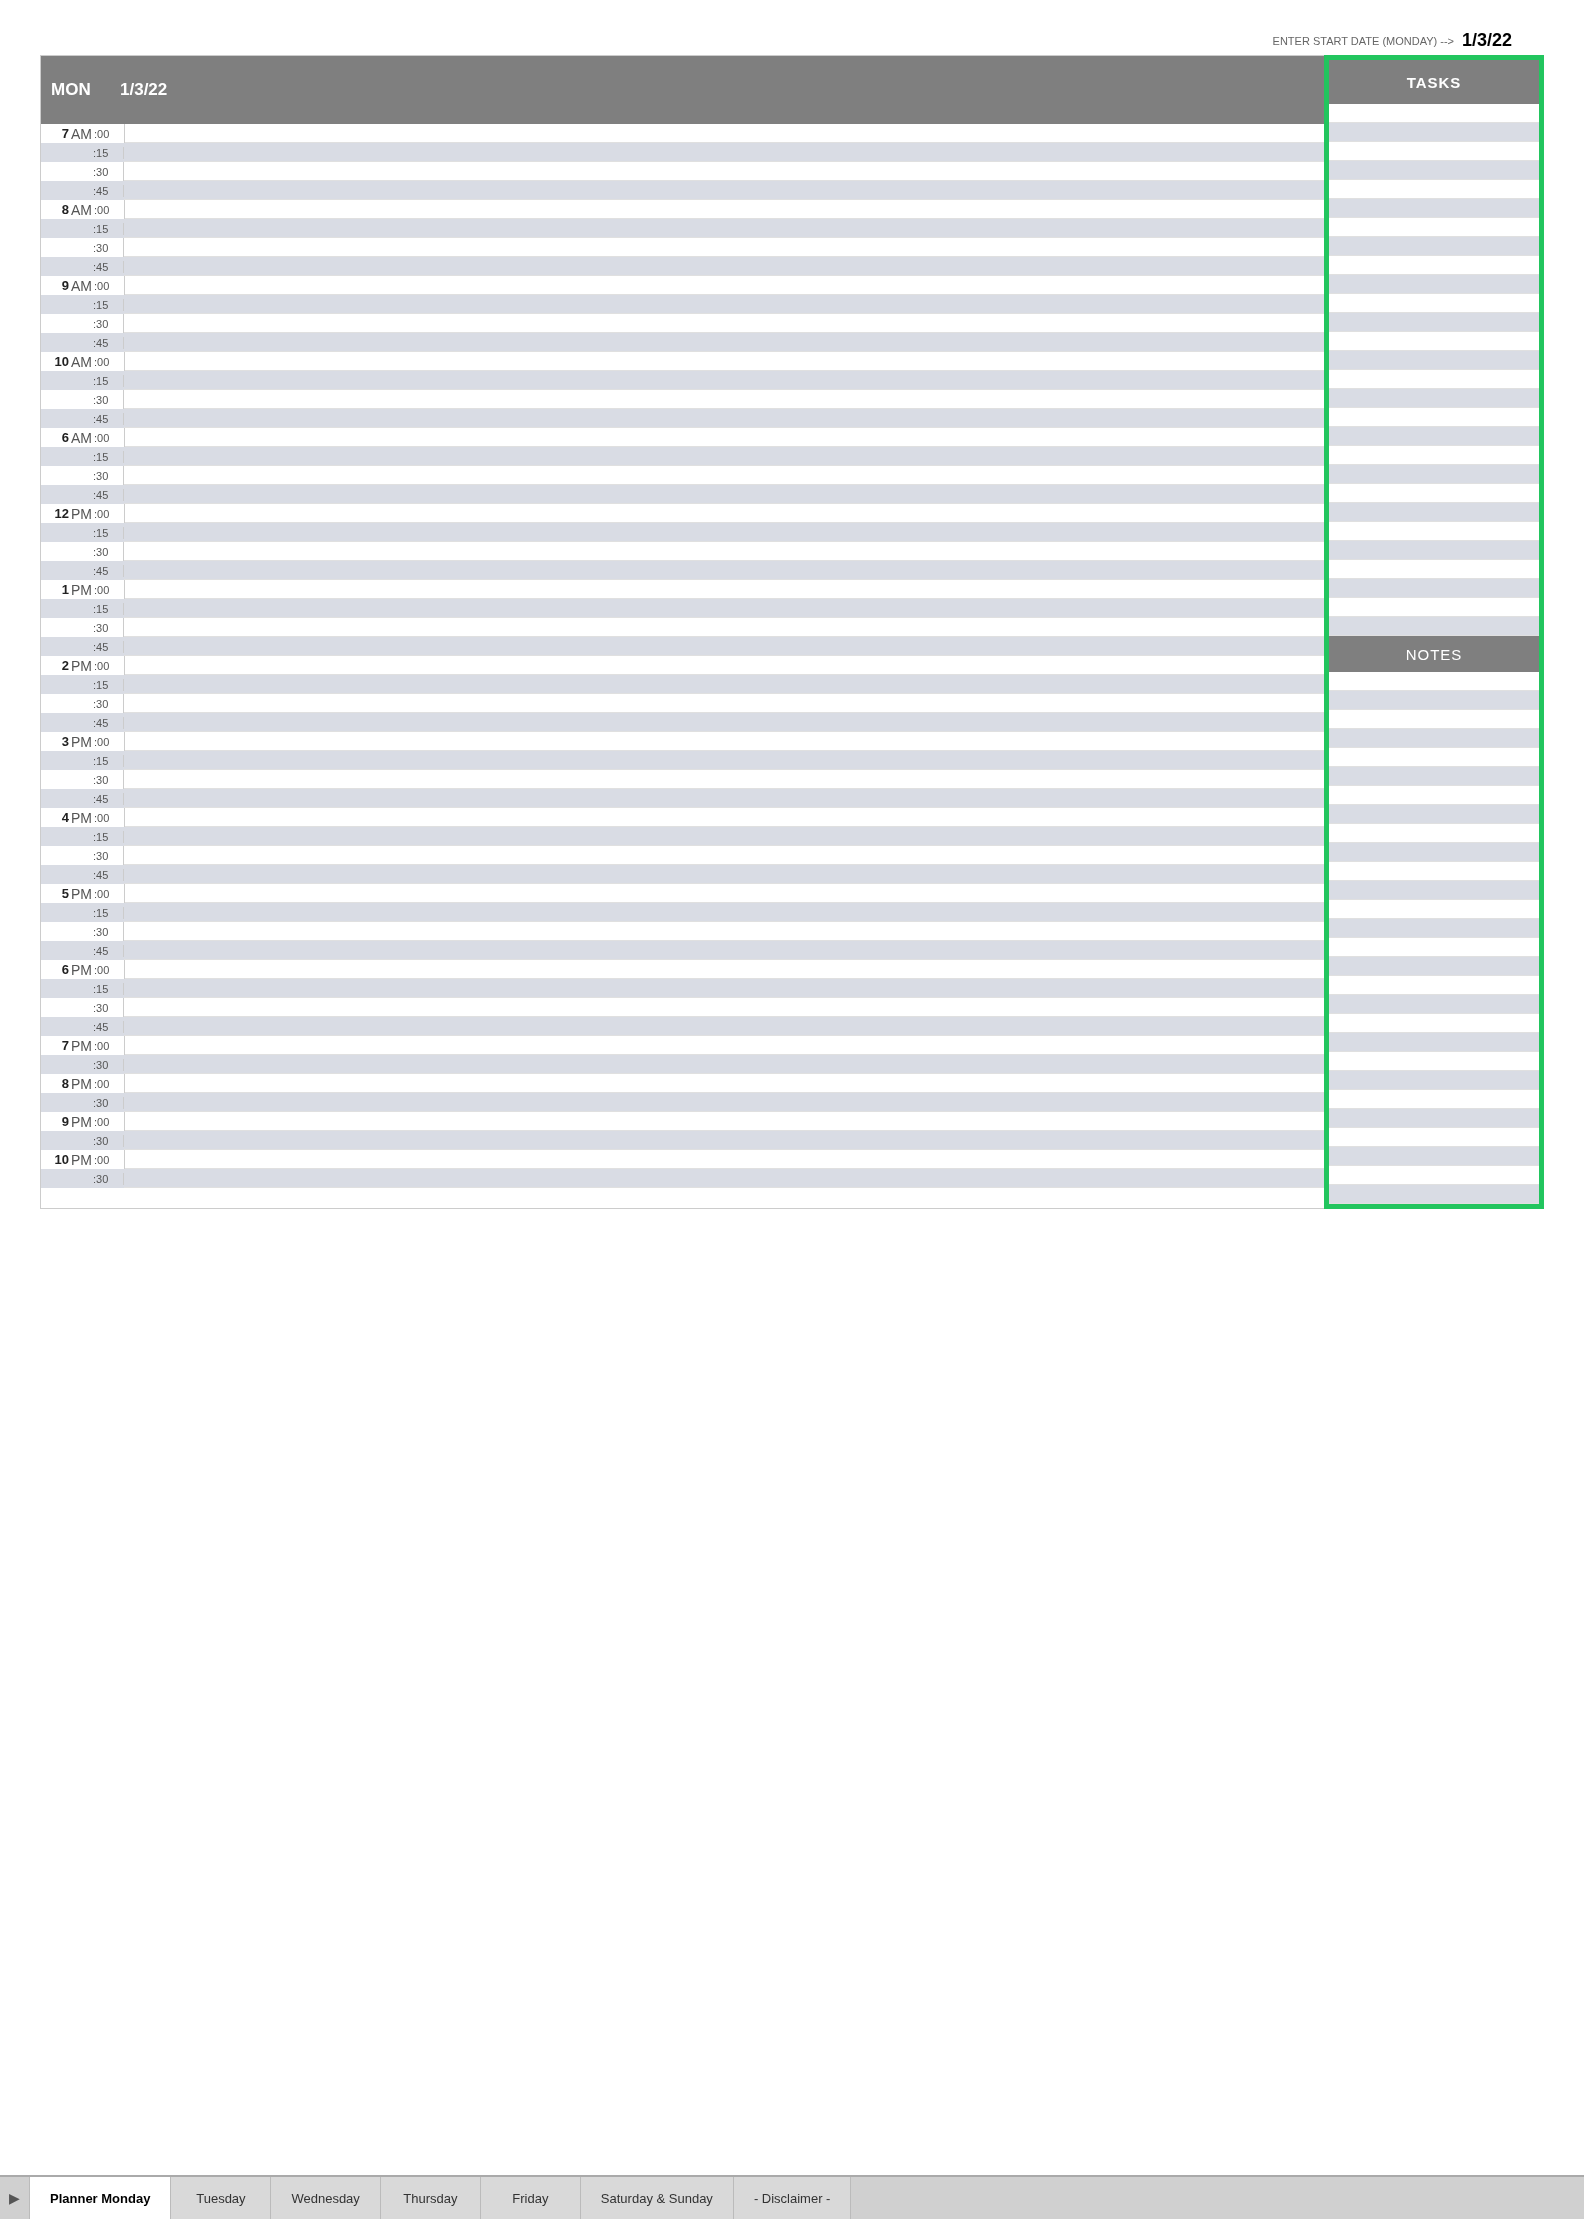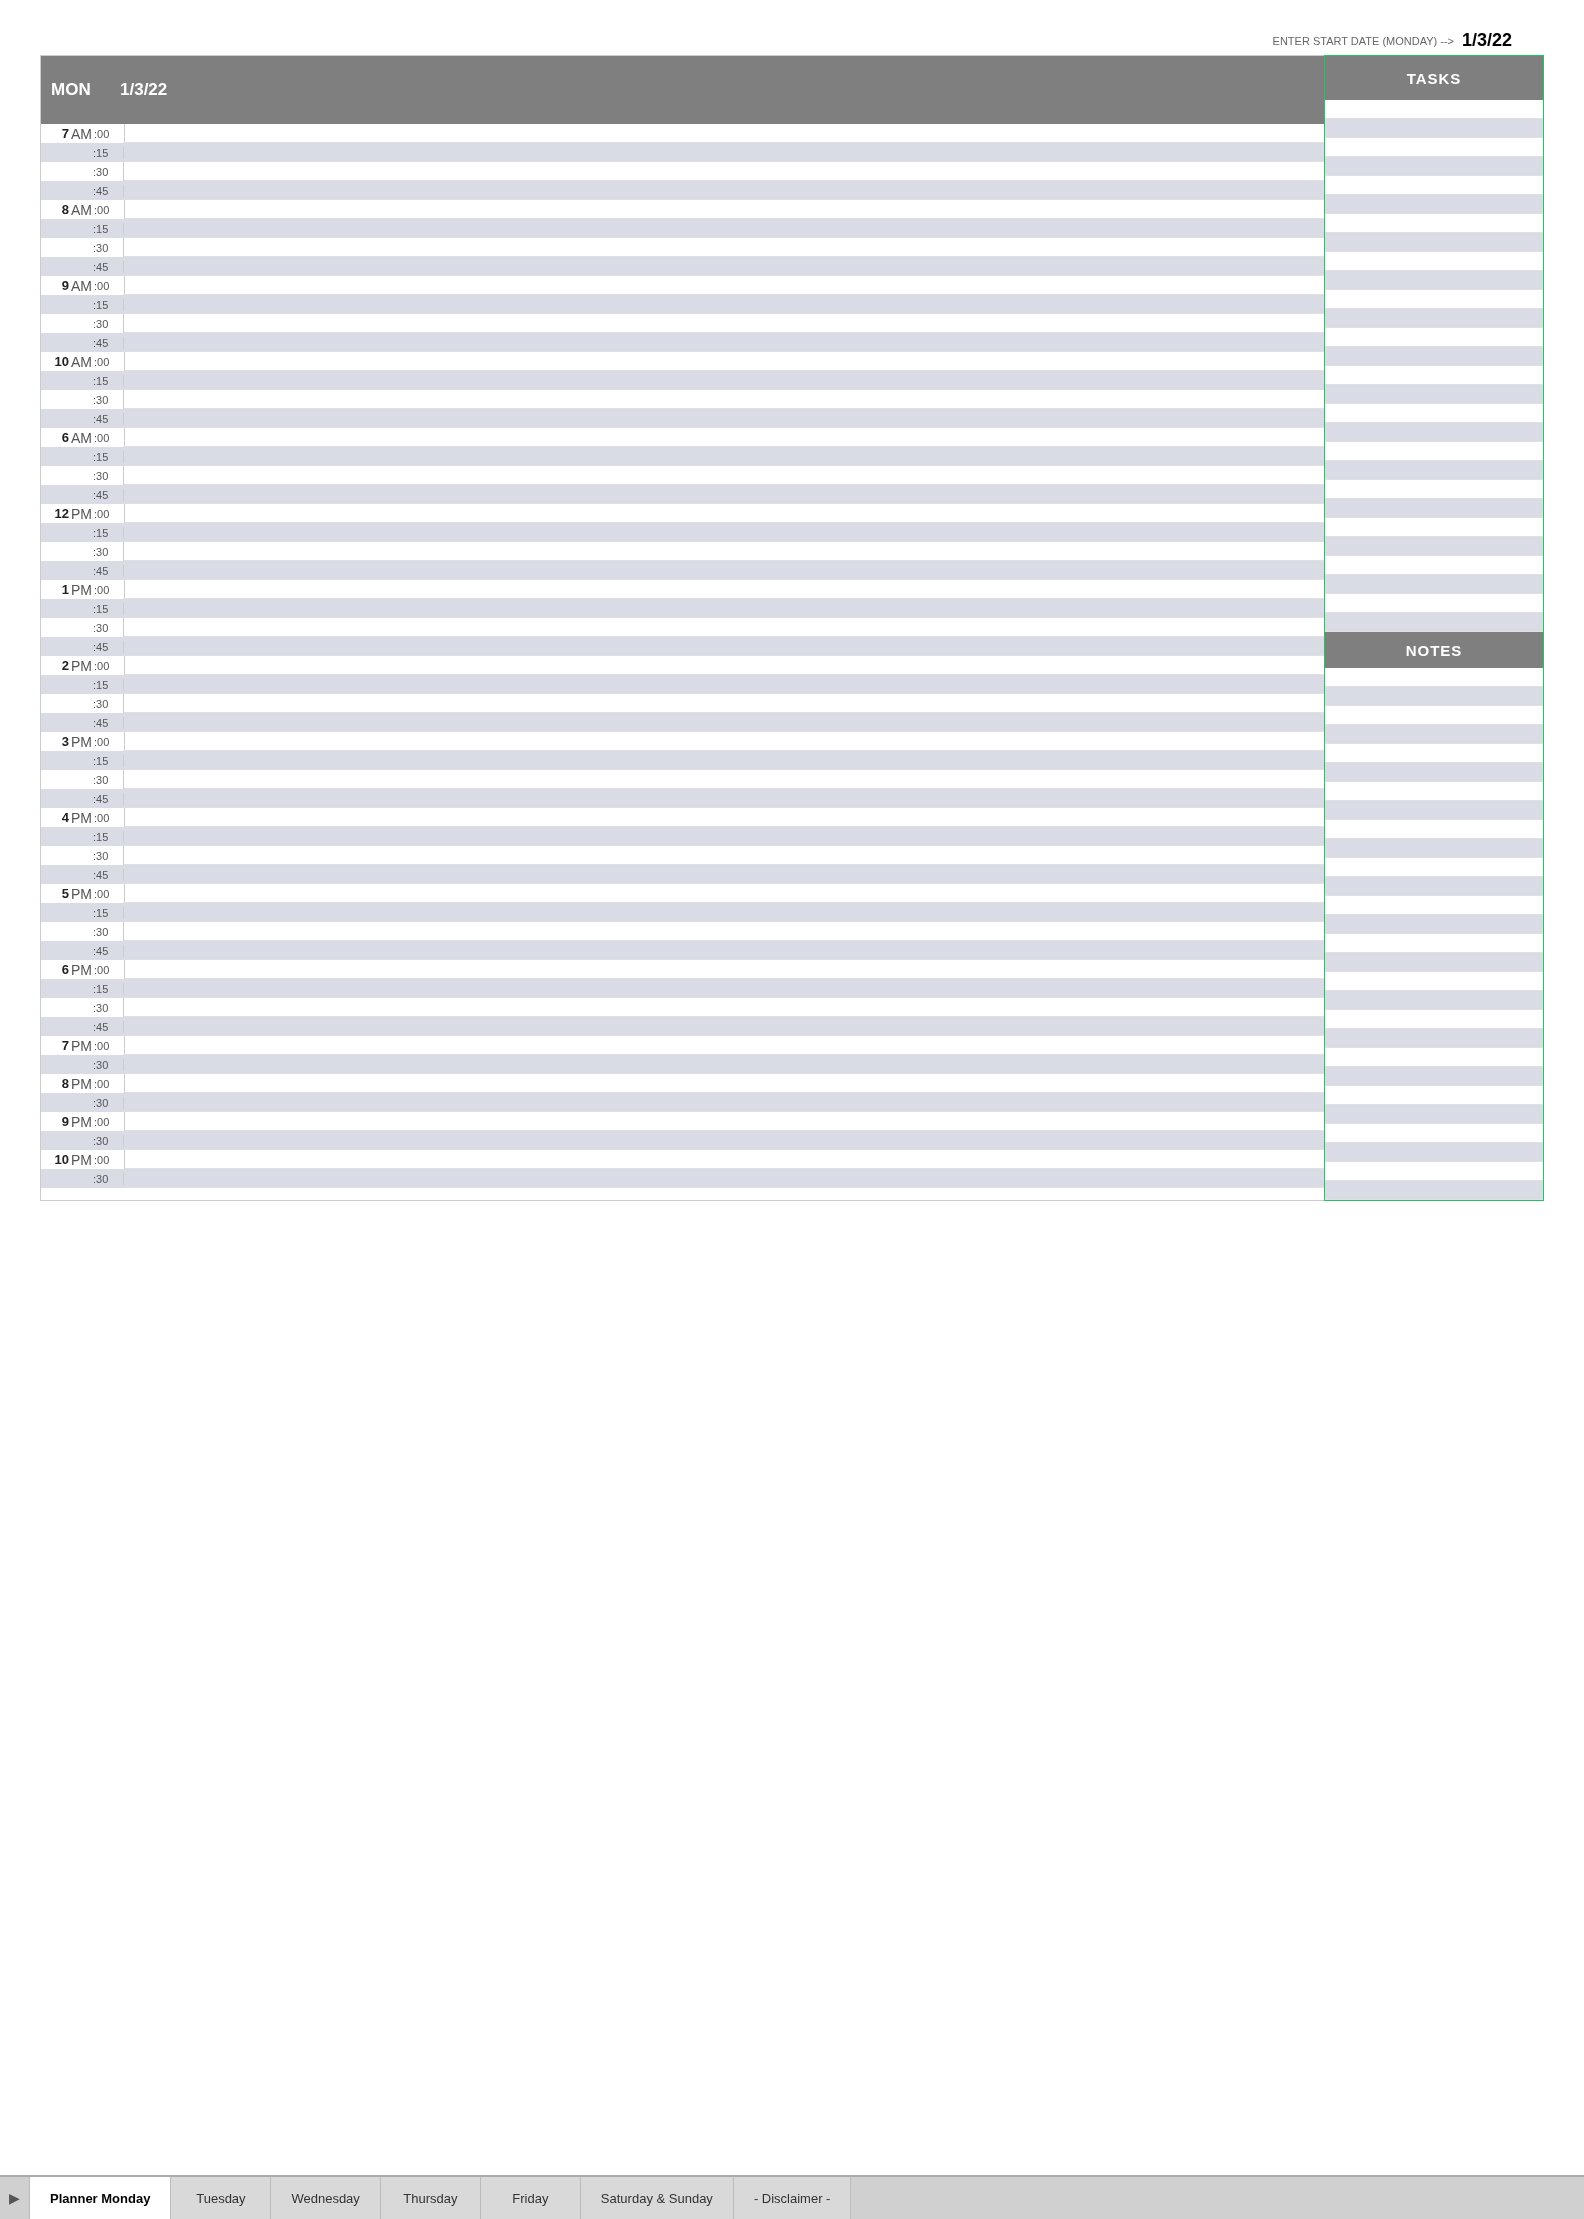--- a/index.html
+++ b/index.html
@@ -54,21 +54,21 @@
     }
 
     .calendar-section {
       flex: 1;
       border: 1px solid #ccc;
       border-right: none;
     }
 
     .sidebar-section {
       width: 220px;
-      border: 1px solid #22c55e;
+      border: 5px solid #22c55e;
       display: flex;
       flex-direction: column;
     }
 
     .col-header {
       display: flex;
       align-items: center;
       background: #7f7f7f;
       color: #fff;
       font-weight: bold;
@@ -99,21 +99,21 @@
       min-height: 44px;
       display: flex;
       align-items: center;
       justify-content: center;
       letter-spacing: 1px;
     }
 
     .notes-header {
       background: #7f7f7f;
       color: #fff;
-      font-weight: bold;
+      font-weight: normal;
       font-size: 15px;
       text-align: center;
       padding: 8px 0;
       min-height: 36px;
       display: flex;
       align-items: center;
       justify-content: center;
       letter-spacing: 1px;
     }
 

